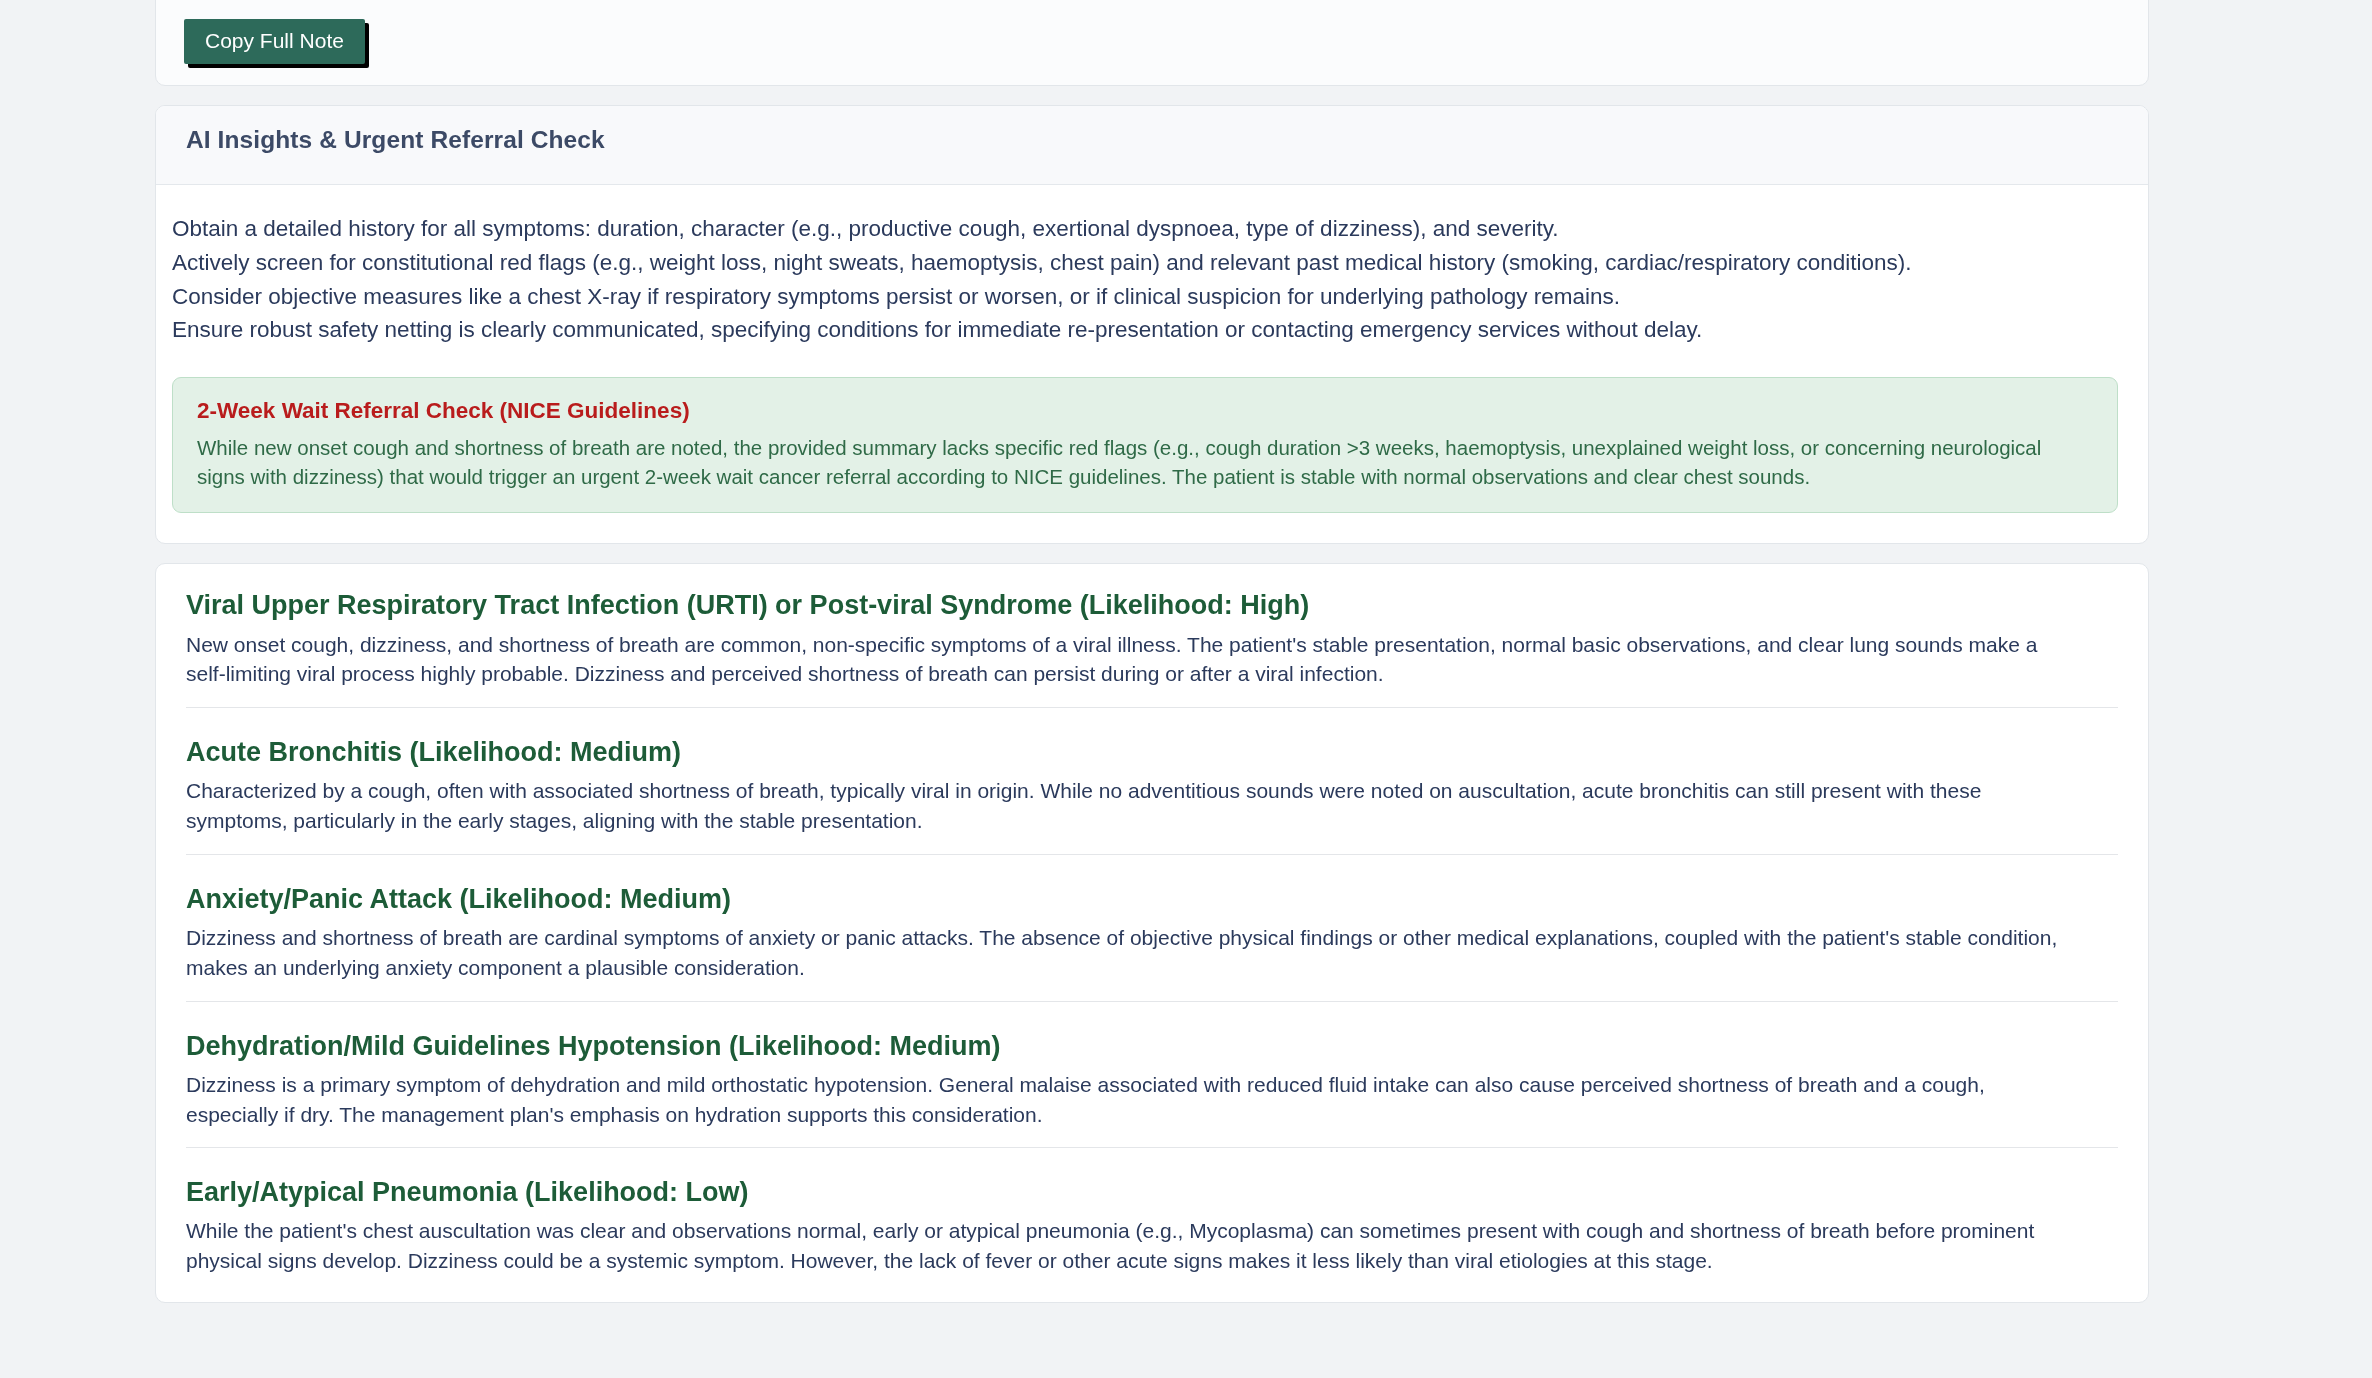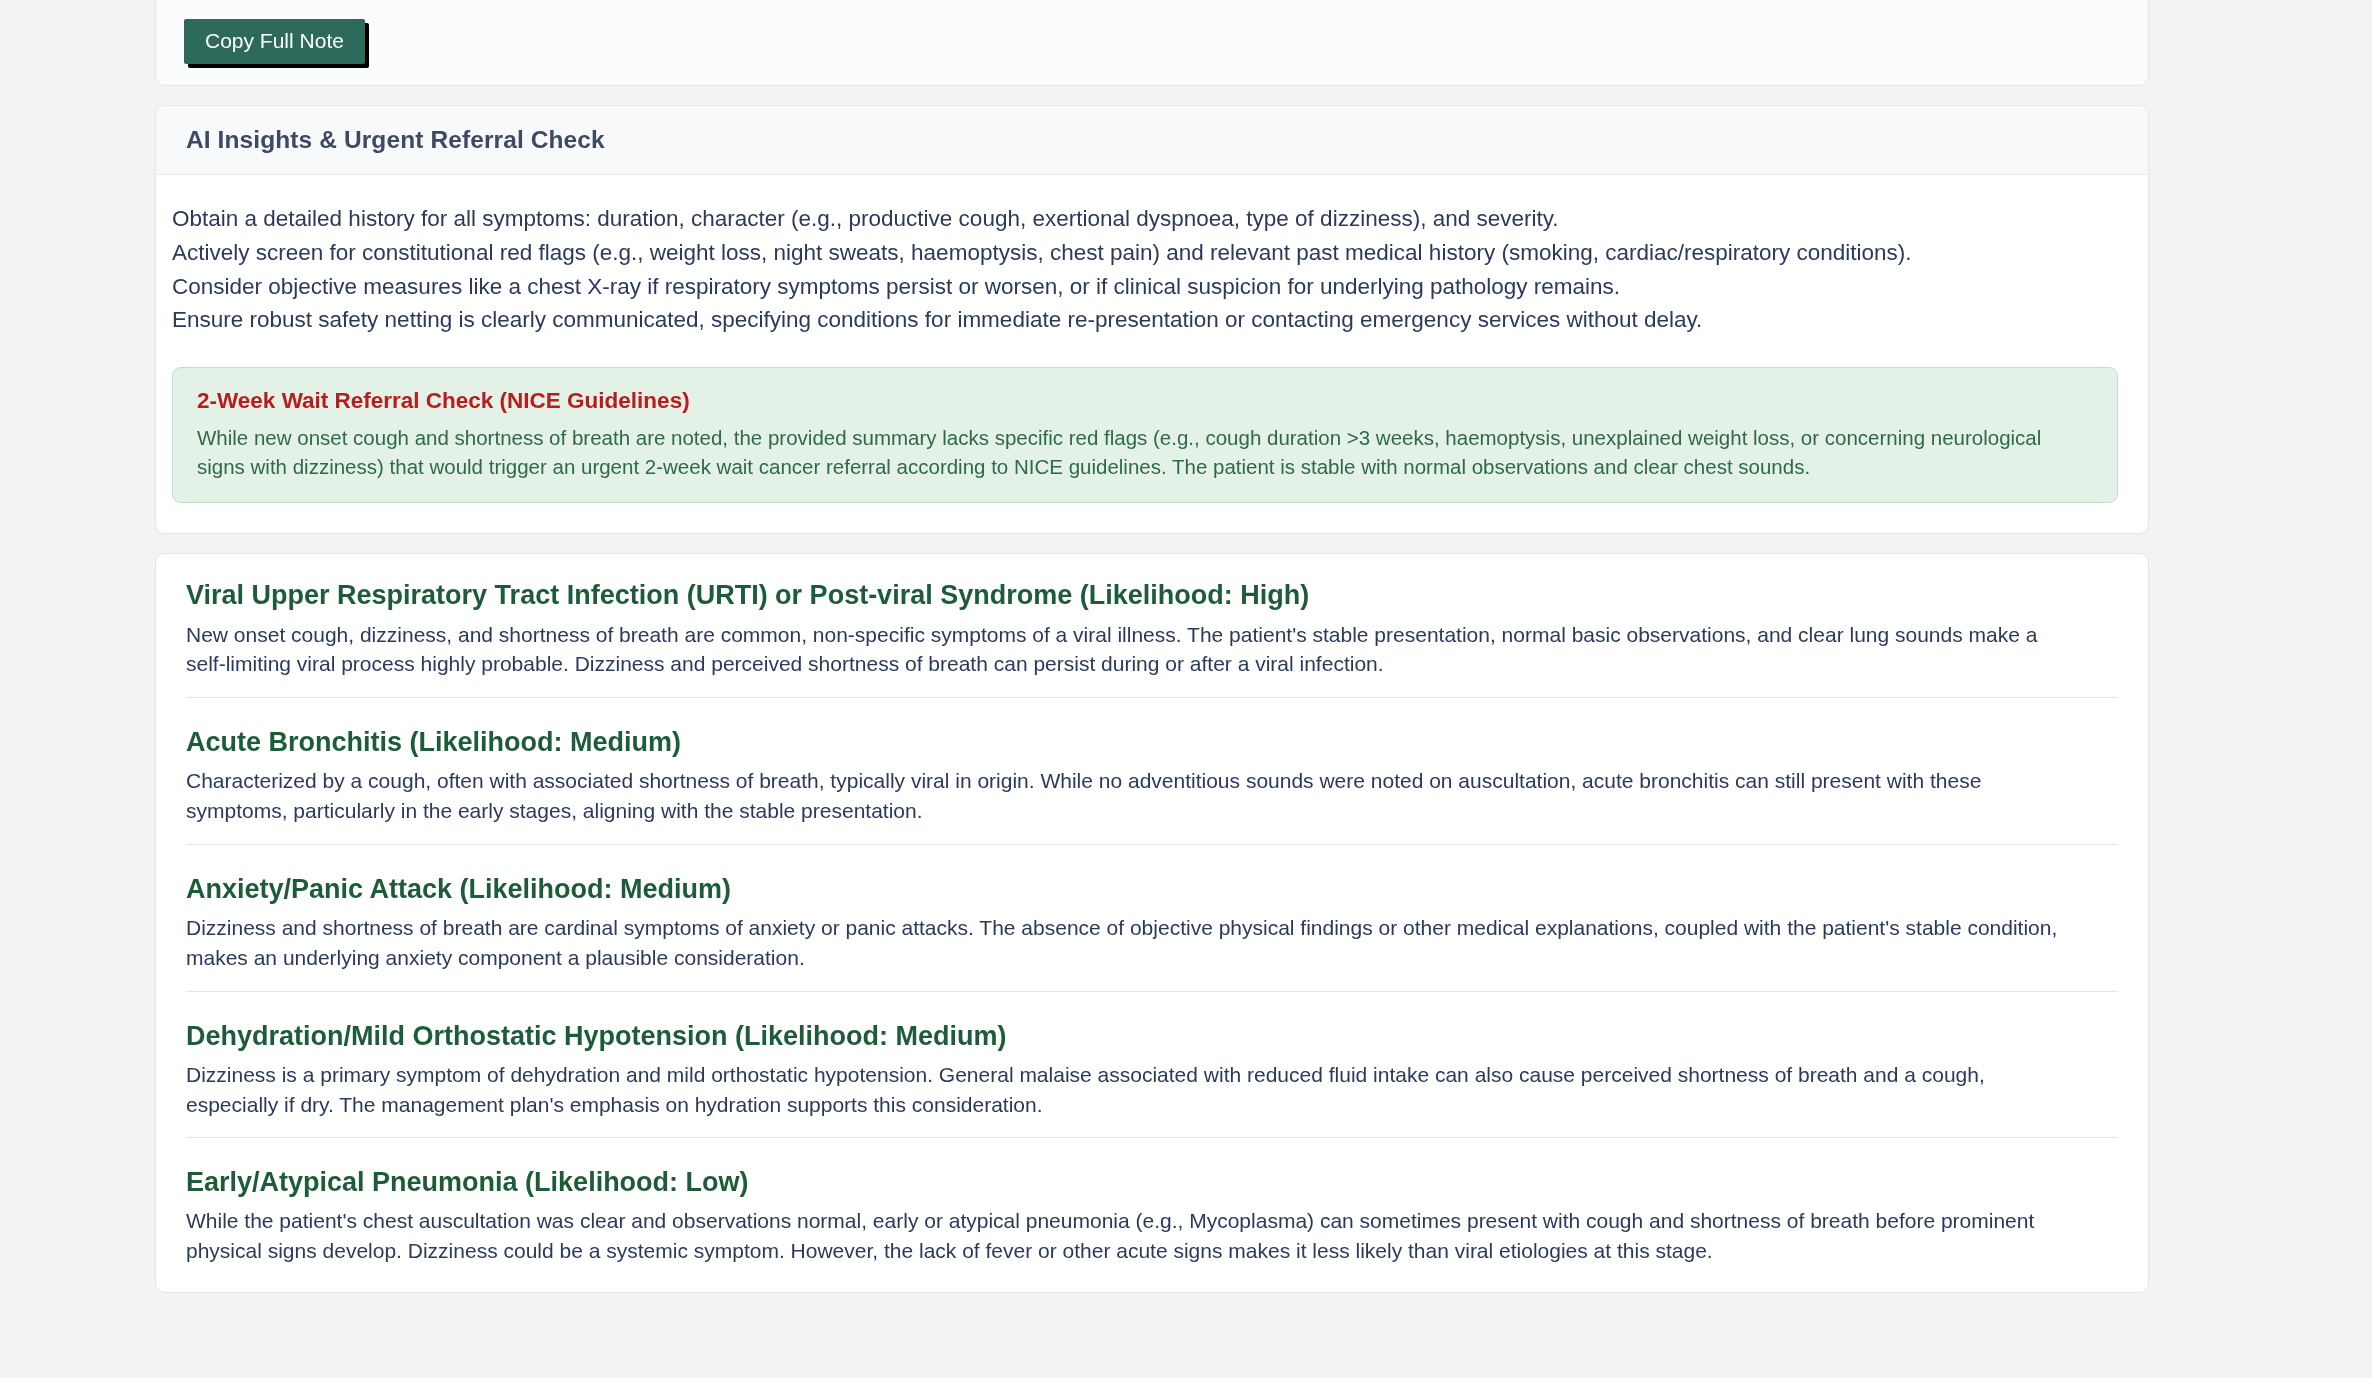--- a/index.html
+++ b/index.html
@@ -32,21 +32,21 @@
     background: #ffffff;
     border: 1px solid #e2e6ea;
     border-radius: 10px;
     margin-bottom: 19px;
     overflow: hidden;
   }
 
   .panel-header {
     background: #f8f9fb;
     border-bottom: 1px solid #e4e8ec;
-    padding: 19px 30px 20px 30px;
+    padding: 19px 30px 30px 30px;
   }
 
   .panel-header-title {
     font-size: 24.5px;
     font-weight: bold;
     color: #3c4a66;
     letter-spacing: 0.1px;
     line-height: 1.2;
   }
 
@@ -179,21 +179,21 @@
           <div class="dx-title">Acute Bronchitis (Likelihood: Medium)</div>
           <div class="dx-desc">Characterized by a cough, often with associated shortness of breath, typically viral in origin. While no adventitious sounds were noted on auscultation, acute bronchitis can still present with these symptoms, particularly in the early stages, aligning with the stable presentation.</div>
         </div>
 
         <div class="dx-item">
           <div class="dx-title">Anxiety/Panic Attack (Likelihood: Medium)</div>
           <div class="dx-desc">Dizziness and shortness of breath are cardinal symptoms of anxiety or panic attacks. The absence of objective physical findings or other medical explanations, coupled with the patient's stable condition, makes an underlying anxiety component a plausible consideration.</div>
         </div>
 
         <div class="dx-item">
-          <div class="dx-title">Dehydration/Mild Orthostatic Hypotension (Likelihood: Medium)</div>
+          <div class="dx-title">Dehydration/Mild Guidelines Hypotension (Likelihood: Medium)</div>
           <div class="dx-desc">Dizziness is a primary symptom of dehydration and mild orthostatic hypotension. General malaise associated with reduced fluid intake can also cause perceived shortness of breath and a cough, especially if dry. The management plan's emphasis on hydration supports this consideration.</div>
         </div>
 
         <div class="dx-item">
           <div class="dx-title">Early/Atypical Pneumonia (Likelihood: Low)</div>
           <div class="dx-desc">While the patient's chest auscultation was clear and observations normal, early or atypical pneumonia (e.g., Mycoplasma) can sometimes present with cough and shortness of breath before prominent physical signs develop. Dizziness could be a systemic symptom. However, the lack of fever or other acute signs makes it less likely than viral etiologies at this stage.</div>
         </div>
 
       </div>
     </div>

